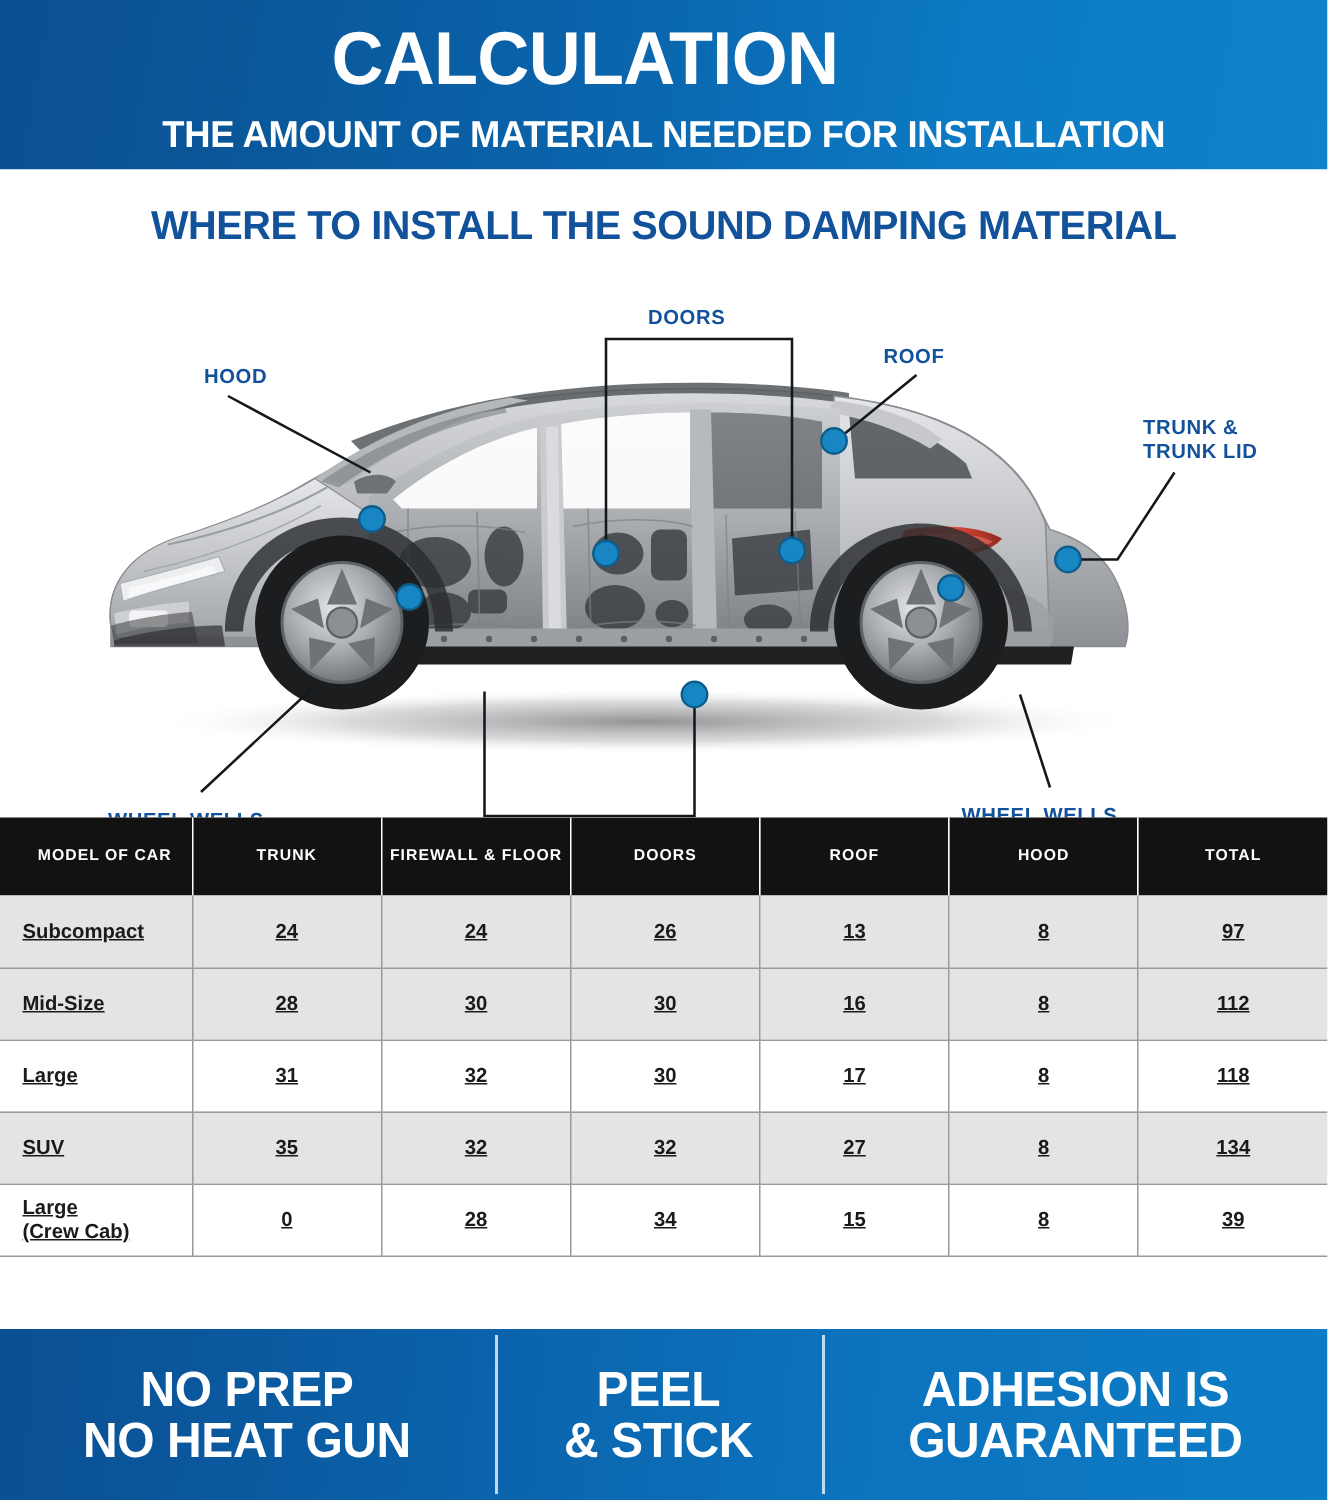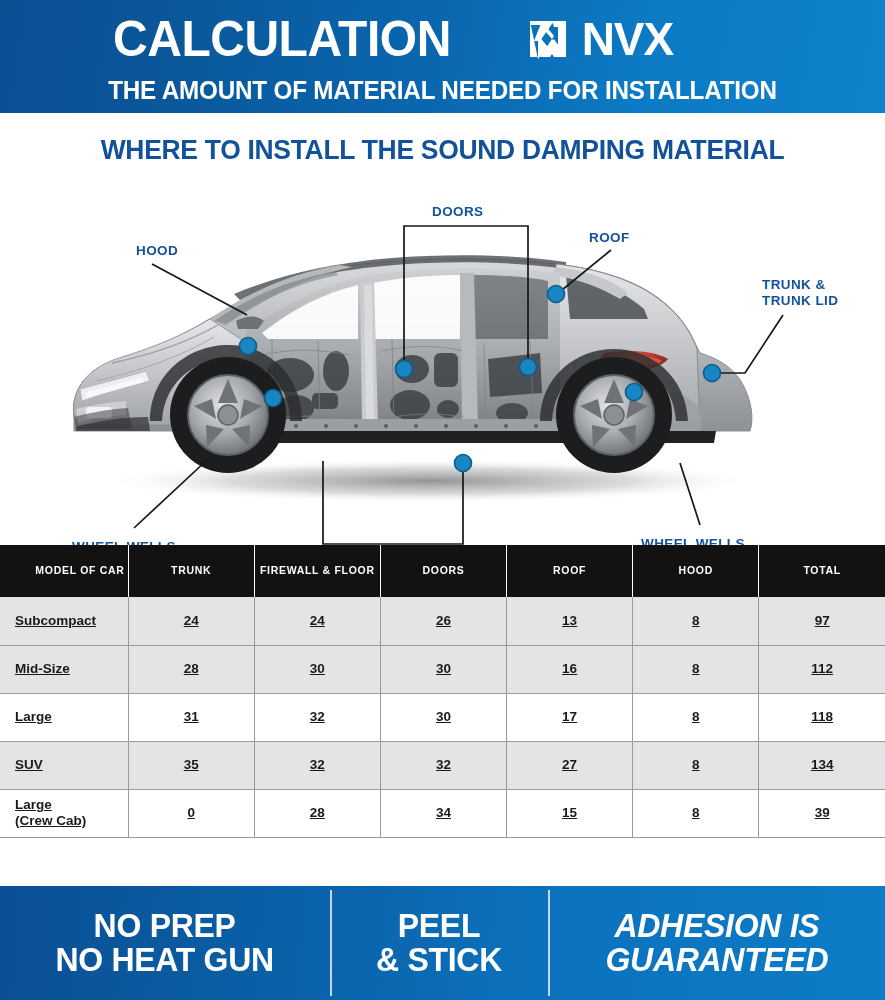--- a/index.html
+++ b/index.html
@@ -68,21 +68,21 @@
   }
   table.calc-table col.c0 { width:128px; }
   table.calc-table col.cx { width:126px; }
   table.calc-table thead th {
     background:#121212; color:#ffffff;
     font-size:10.5px; font-weight:bold; letter-spacing:0.7px;
     height:52px; vertical-align:middle; text-align:center;
     border-right:1px solid #ffffff; line-height:1.25; padding:2px 3px;
   }
   table.calc-table thead th:last-child { border-right:none; }
-  table.calc-table thead th.left { text-align:right; padding-left:15px;margin-top:27px; }
+  table.calc-table thead th.left { text-align:center; padding-left:15px;margin-top:27px; }
   table.calc-table tbody td {
     height:48px; font-size:13.5px; font-weight:bold; color:#1a1a1a;
     text-align:center; vertical-align:middle;
     border-right:1px solid #9a9a9a; border-bottom:1px solid #9a9a9a;
     line-height:1.2; padding:2px 3px;text-decoration:underline;
   }
   table.calc-table tbody td:last-child { border-right:none; }
   table.calc-table tbody td.left { text-align:left; padding-left:15px; }
   table.calc-table tbody tr.shade td { background:#e2e4e5; }
   table.calc-table tbody tr.plain td { background:#ffffff; }
@@ -92,52 +92,39 @@
     position:absolute; left:0; top:886px; width:885px; height:114px;
     background:linear-gradient(95deg,#0b4f93 0%,#0a5fa6 30%,#0c72bd 62%,#0d7cc6 100%);
     display:flex;
   }
   .footer-cell {
     flex:0 0 auto; height:114px; display:flex; align-items:center;
     justify-content:center; position:relative;
   }
   .footer-cell.f0 { width:330px; }
   .footer-cell.f1 { width:218px; }
-  .footer-cell.f2 { width:337px;font-style:italic; }
+  .footer-cell.f2 { width:337px; }
   .footer-cell + .footer-cell::before {
     content:""; position:absolute; left:0; top:4px; bottom:4px;
     width:2px; background:rgba(255,255,255,0.75);
   }
   .footer-text {
     color:#ffffff; font-size:33px; font-weight:bold; line-height:1.04;
     text-align:center; letter-spacing:-0.3px; white-space:pre-line;
     transform:scaleX(0.97);
   }
 </style>
 </head>
 <body>
 
 <div class="page">
 
   <div class="header">
     <div class="header-row1">
       <div class="main-title">CALCULATION</div>
-      <div class="logo-wrap">
-        <span class="logo-mark">
-          <svg viewBox="0 0 52 40" xmlns="http://www.w3.org/2000/svg" aria-hidden="true">
-            <path fill="#ffffff" d="M2 2 L2 38 L10 38 L10 16 L20 28 L10 40 L10 40 Z"></path>
-            <path fill="#ffffff" d="M2 2 L14 2 L26 17 L24 20 L12 6 L2 6 Z"></path>
-            <path fill="#ffffff" d="M26 20 L38 38 L26 38 L20 29 Z"></path>
-            <path fill="#ffffff" d="M24 2 L38 2 L38 38 L30 38 L30 8 L26 8 Z"></path>
-            <path fill="#ffffff" d="M14 2 L26 2 L12 22 L6 22 Z"></path>
-            <path fill="#ffffff" d="M12 38 L24 20 L30 26 L22 38 Z"></path>
-          </svg>
-        </span>
-        <span class="logo-text">NVX</span>
-      </div>
     </div>
     <div class="header-sub">THE AMOUNT OF MATERIAL NEEDED FOR INSTALLATION</div>
   </div>
 
   <div class="diagram-section">
     <div class="section-title">WHERE TO INSTALL THE SOUND DAMPING MATERIAL</div>
 
     <div class="diagram-canvas">
       <svg viewBox="0 0 885 382" xmlns="http://www.w3.org/2000/svg">
         <defs>

